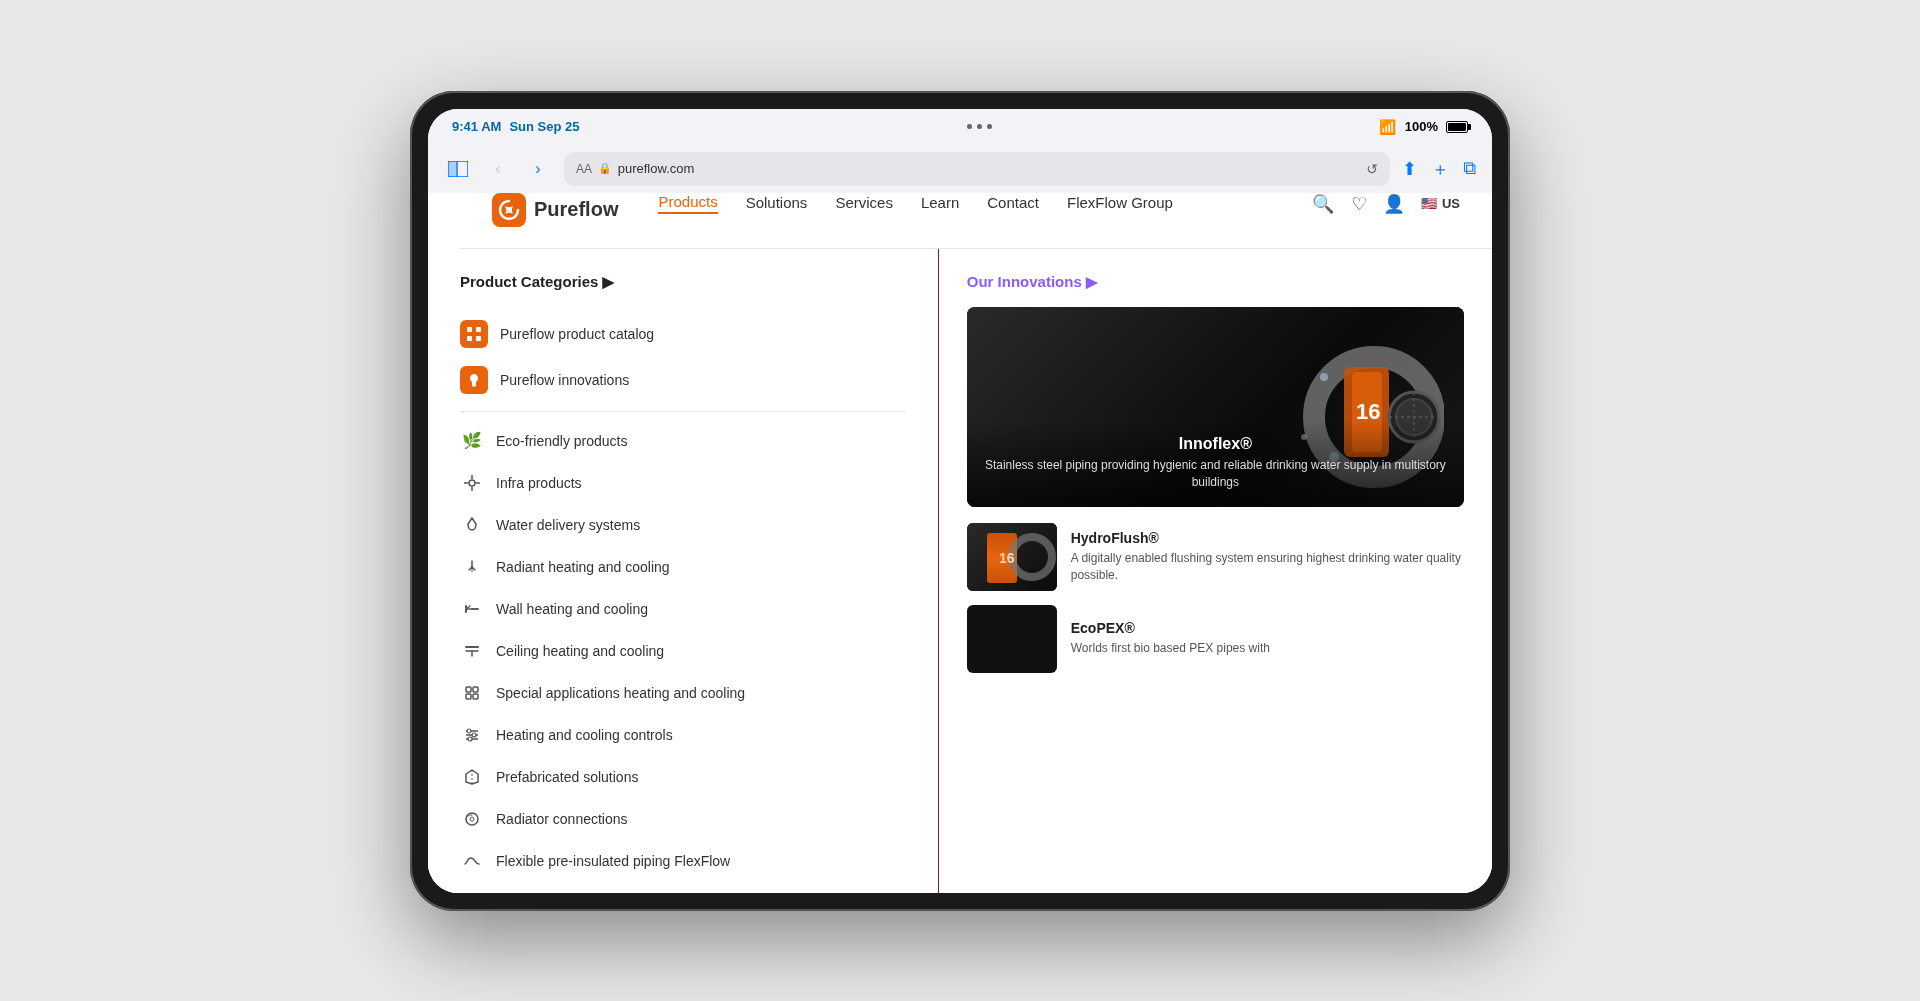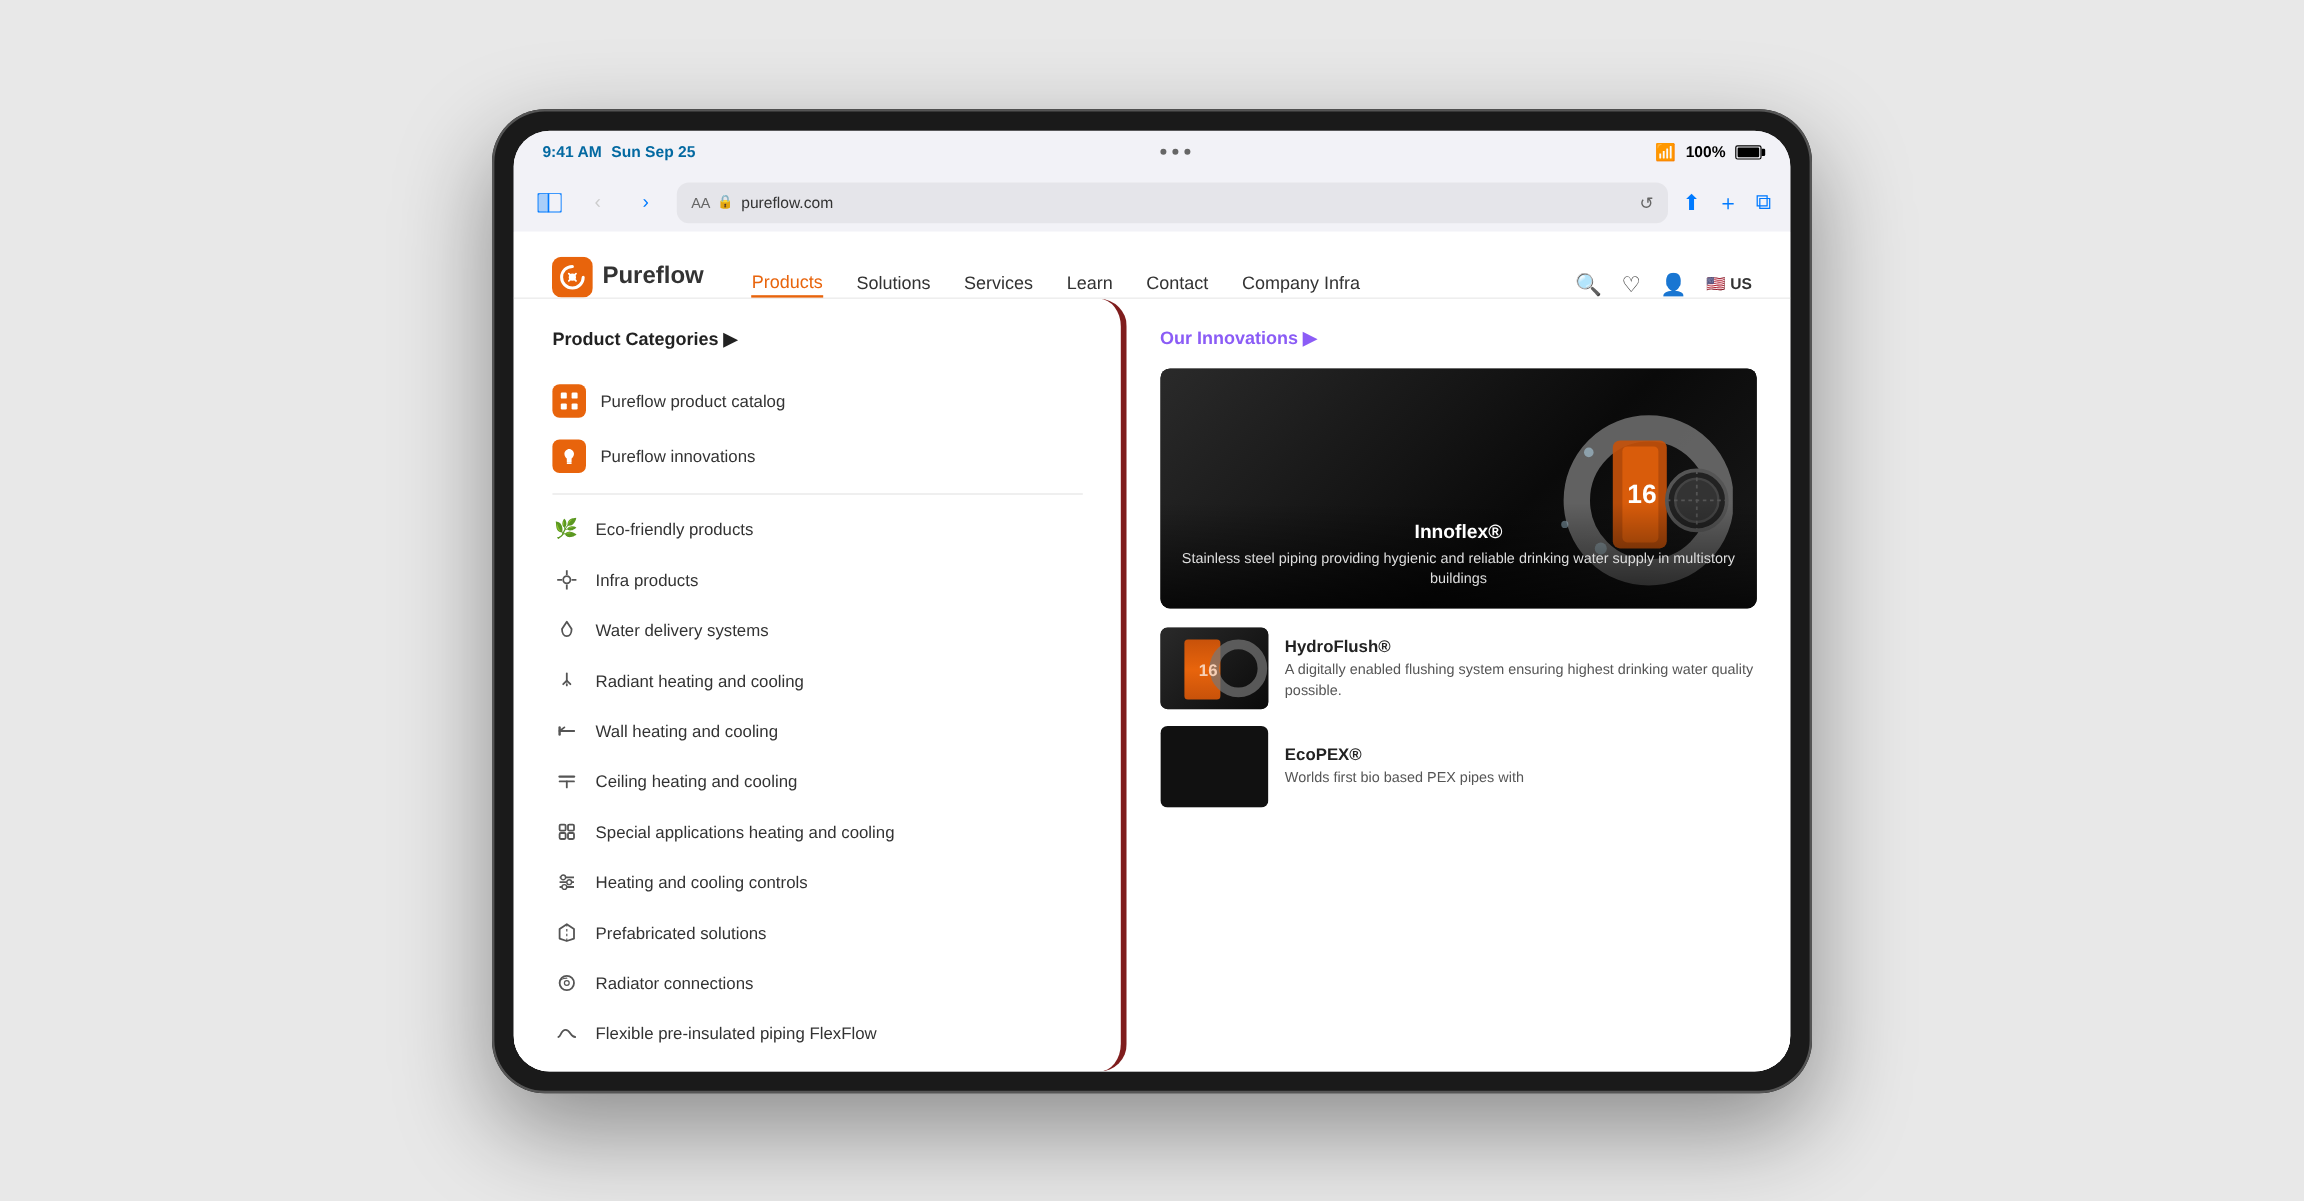--- a/index.html
+++ b/index.html
@@ -138,24 +138,25 @@
       overflow: hidden;
       display: flex;
       flex-direction: column;
     }
 
     
     .nav-bar {
       height: 56px;
       border-bottom: 1px solid #e5e5e5;
       display: flex;
-      align-items: flex-end;
+      align-items: flex-start;
       padding: 0 32px;
       background: #fff;
       flex-shrink: 0;
+      margin-left: 32px;
     }
     .logo-area {
       display: flex;
       align-items: center;
       gap: 8px;
       margin-right: 40px;
     }
     .logo-icon {
       width: 34px;
       height: 34px;
@@ -206,24 +207,23 @@
     .dropdown-content {
       flex: 1;
       display: flex;
       background: #fff;
       overflow: hidden;
     }
 
     
     .left-panel {
       width: 48%;
-      border-right: 5px solid #7f1d1d;
+      border-right: 1px solid #7f1d1d;
       padding: 24px 32px;
       overflow-y: auto;
-      border-radius: 23px;
     }
     .panel-title {
       font-size: 15px;
       font-weight: 700;
       color: #222;
       margin-bottom: 20px;
       display: flex;
       align-items: center;
       gap: 4px;
     }
@@ -472,21 +472,21 @@
             <path d="M14 14 L20 20 M20 14 L14 20" stroke="white" stroke-width="1.5" stroke-linecap="round"></path>
           </svg>
           <span class="logo-text">Pureflow</span>
         </div>
         <div class="nav-links">
           <a class="nav-link active">Products</a>
           <a class="nav-link">Solutions</a>
           <a class="nav-link">Services</a>
           <a class="nav-link">Learn</a>
           <a class="nav-link">Contact</a>
-          <a class="nav-link">Company Infra</a>
+          <a class="nav-link">FlexFlow Group</a>
         </div>
         <div class="nav-actions">
           <span class="nav-action-icon">🔍</span>
           <span class="nav-action-icon">♡</span>
           <span class="nav-action-icon">👤</span>
           <div class="flag-us">
             <span>🇺🇸</span>
             <span>US</span>
           </div>
         </div>

